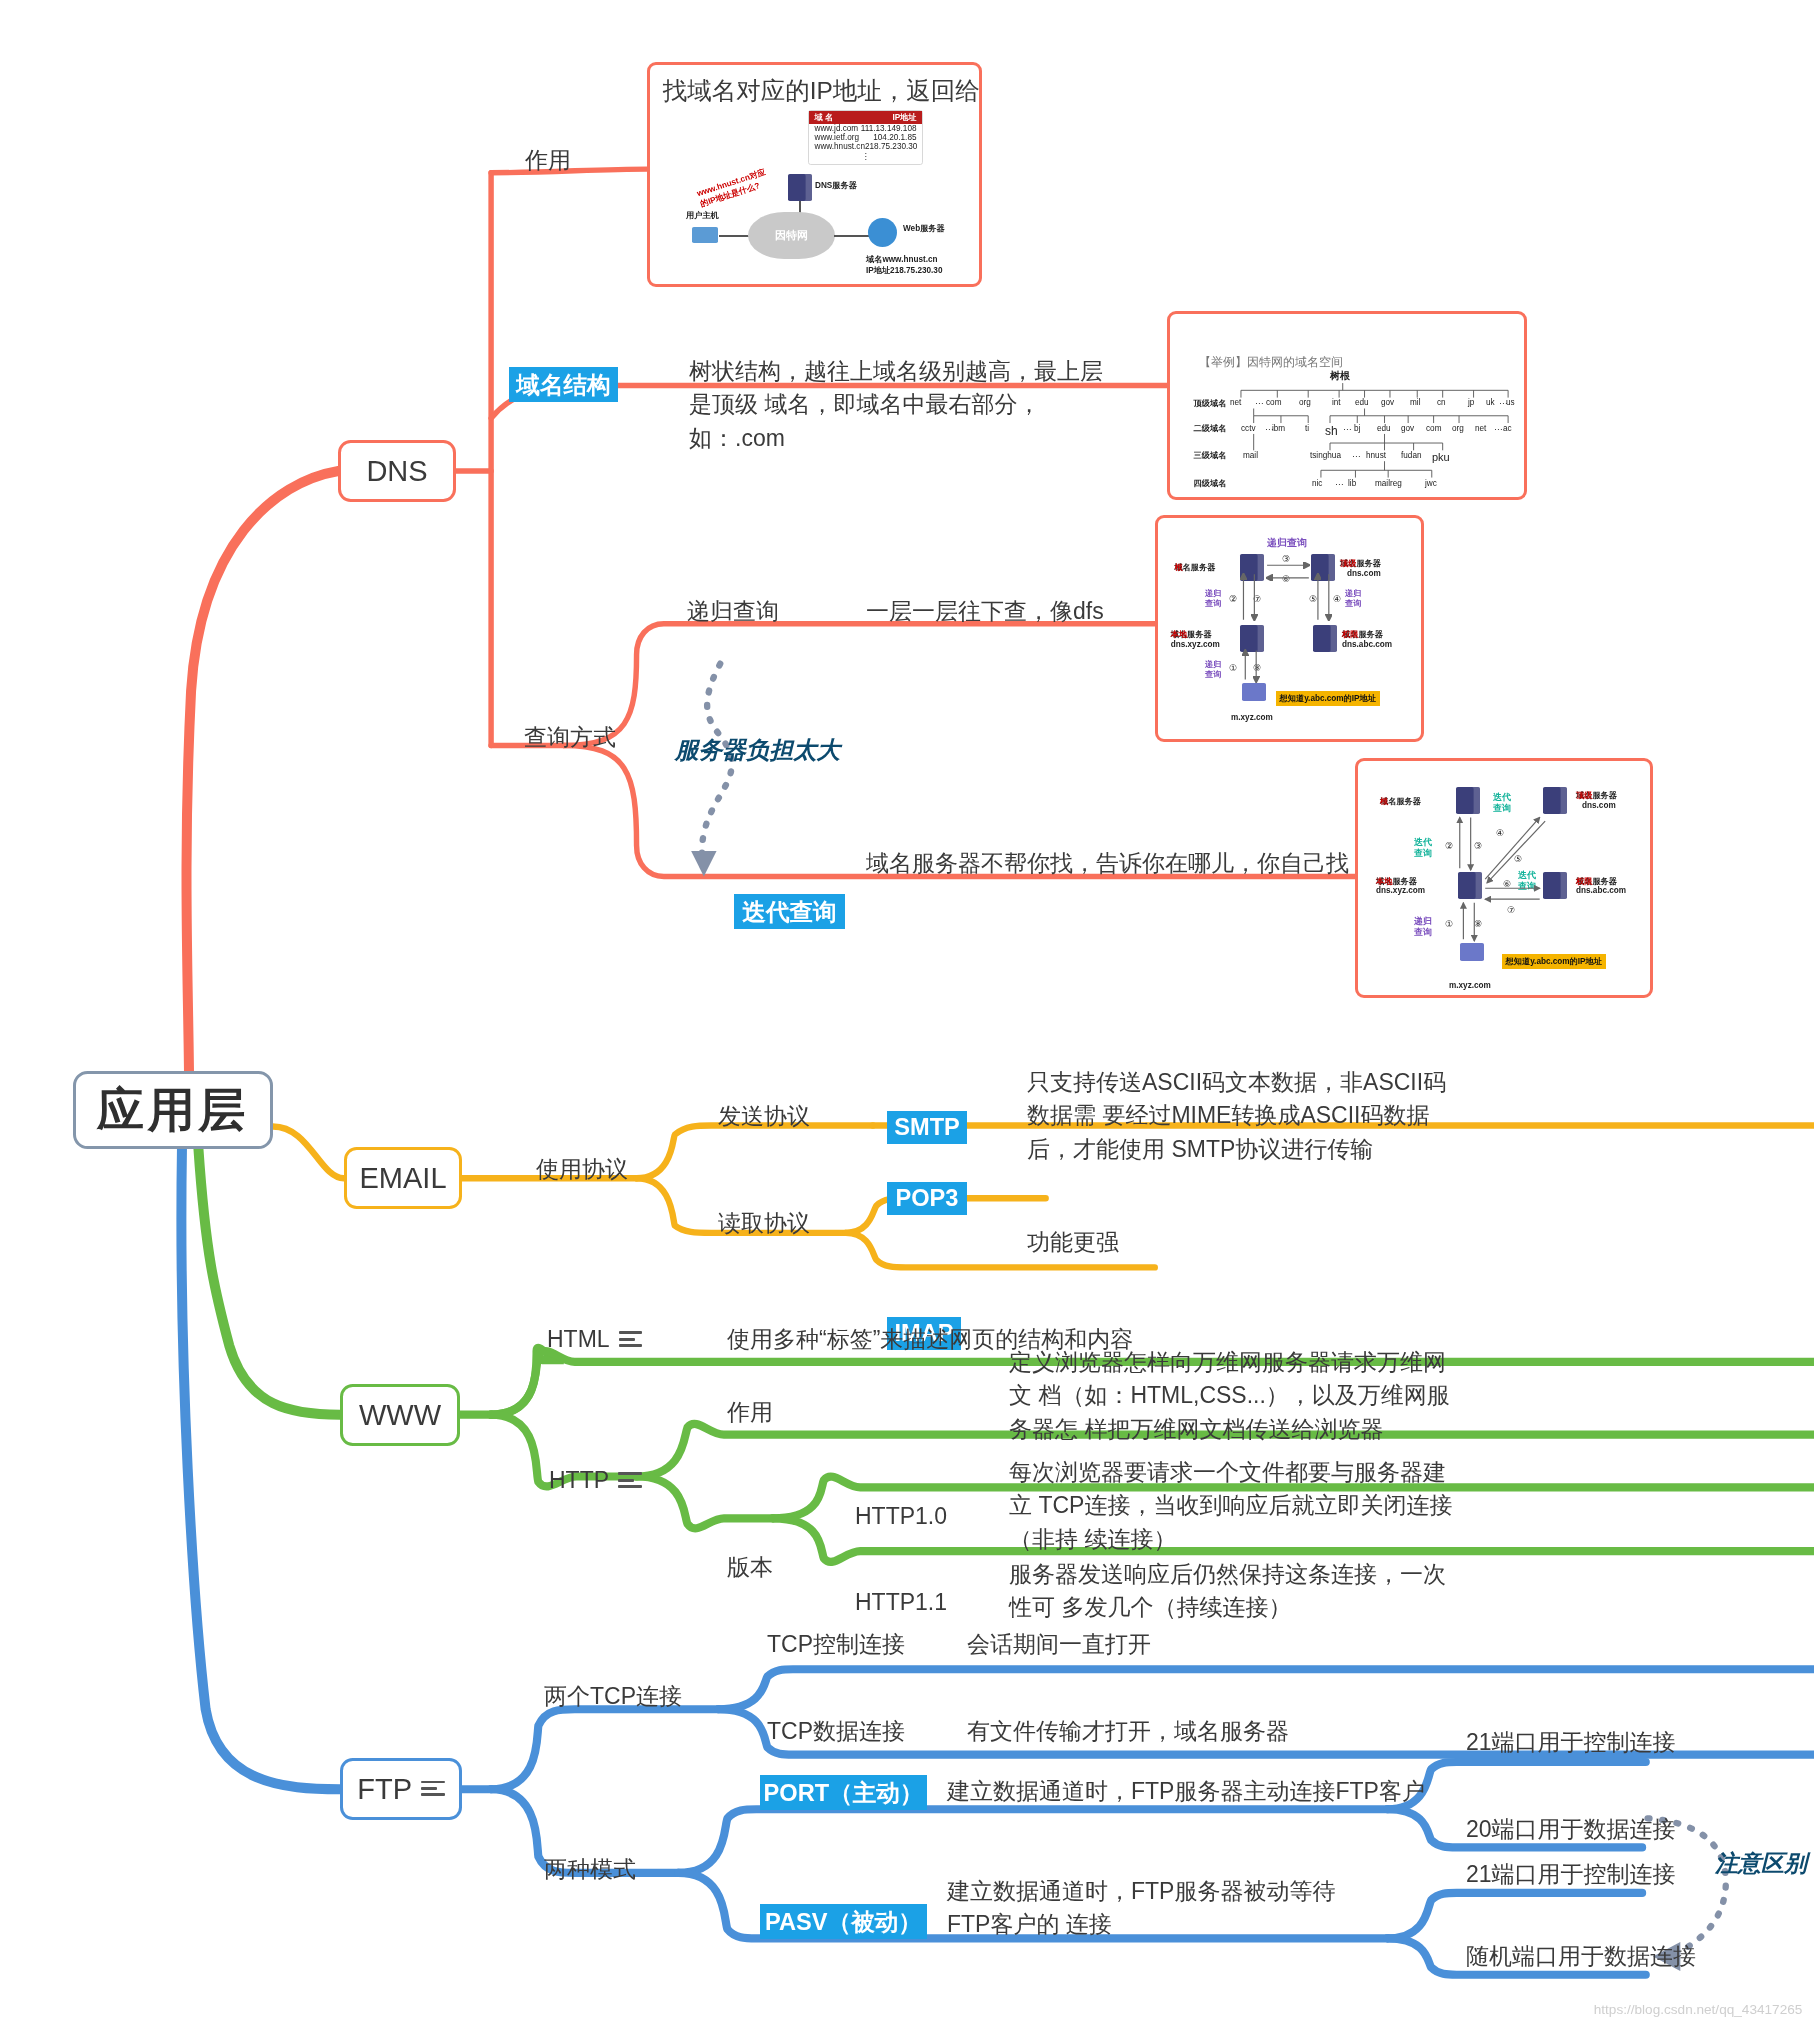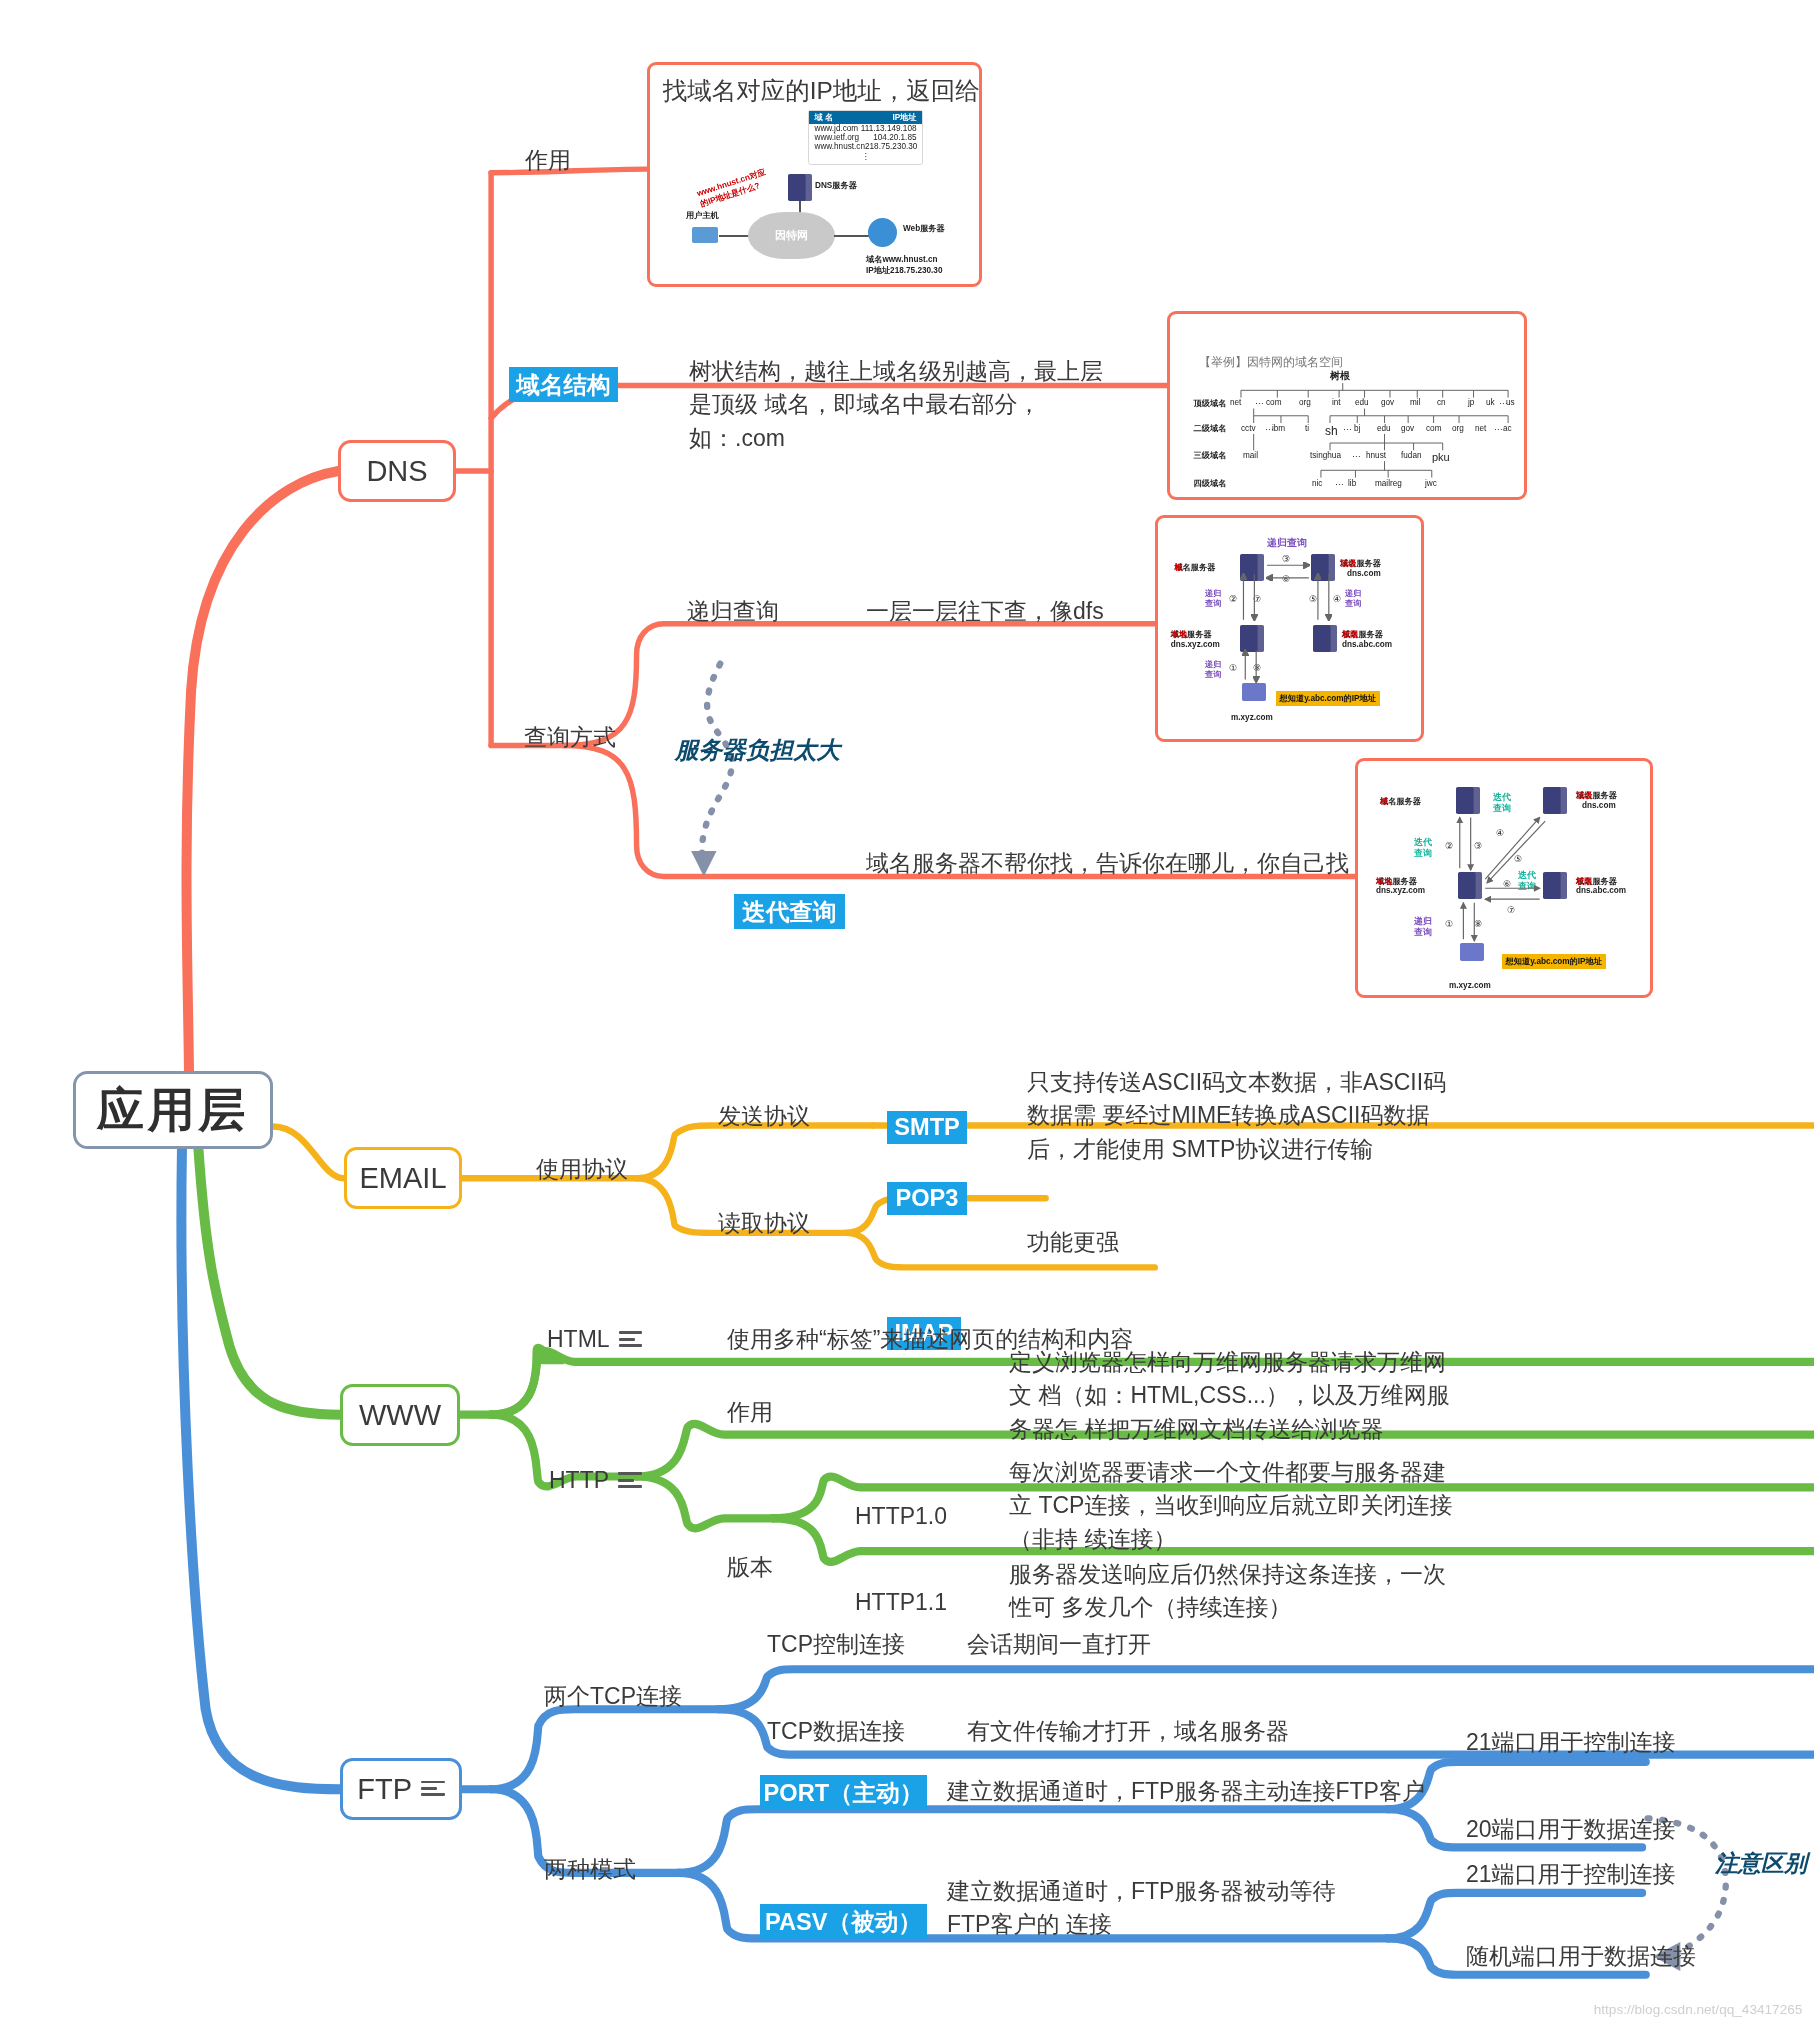--- a/index.html
+++ b/index.html
@@ -47,21 +47,21 @@
   .mini.b{font-weight:700;}
   .mini.red{color:#cc0000;font-weight:700;}
   .mini.purple{color:#7b4fbe;font-weight:700;}
   .mini.teal{color:#12b39a;font-weight:700;}
   .server{position:absolute;width:23.6px;height:27px;background:#3b3f7a;border-radius:1.8px;
           box-shadow:inset -6.4px 0 0 rgba(255,255,255,.18);}
   .pc{position:absolute;width:23.6px;height:18px;background:#6b78c9;border-radius:1.8px;}
   .ybadge{position:absolute;background:#f5b400;color:#111;font-weight:700;font-size:8.2px;
           padding:1.8px 3.6px;white-space:nowrap;}
   .tbl{position:absolute;border:0.9px solid #d8d8d8;background:#fff;border-radius:2.7px;}
-  .tblhead{background:#0369a1;color:#fff;font-size:8.2px;font-weight:700;
+  .tblhead{background:#b91c1c;color:#fff;font-size:8.2px;font-weight:700;
            display:flex;justify-content:space-between;padding:0.9px 5.5px;}
   .tblrow{font-size:8.2px;display:flex;justify-content:space-between;padding:0px 5.5px;color:#222;}
   .cloud{position:absolute;background:#c9c9c9;border-radius:50%/60%;display:flex;
          align-items:center;justify-content:center;color:#fff;font-weight:700;font-size:11px;}
   .globe{position:absolute;border-radius:50%;background:#3b8fd4;}
   .lap{position:absolute;background:#5b9bd5;border-radius:1.8px;}
   .ln{position:absolute;background:#555;}
   .watermark{position:absolute;right:12.7px;bottom:5.5px;font-size:13.6px;color:#cfcfcf;}
 </style>
 </head>

